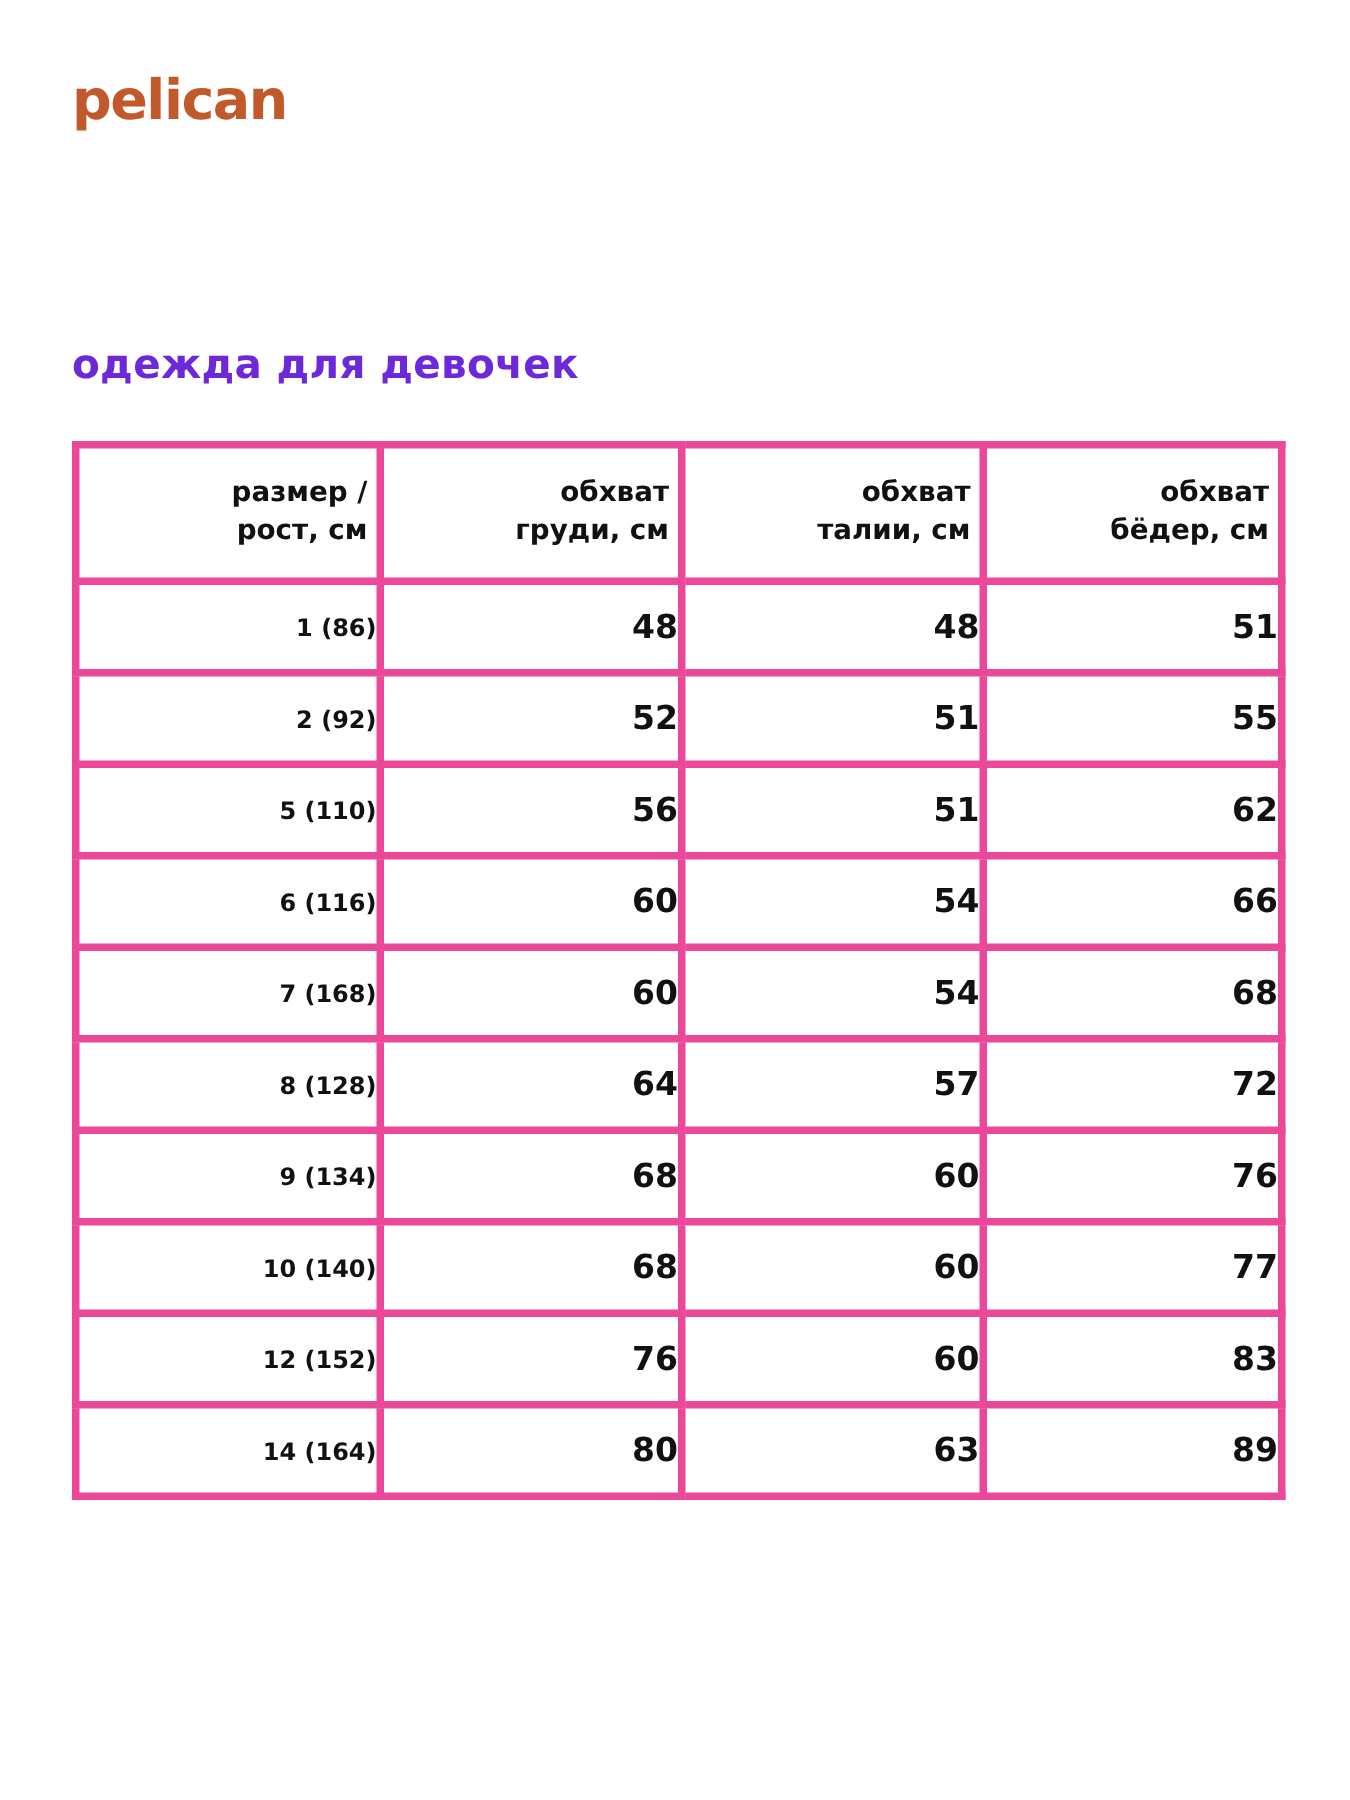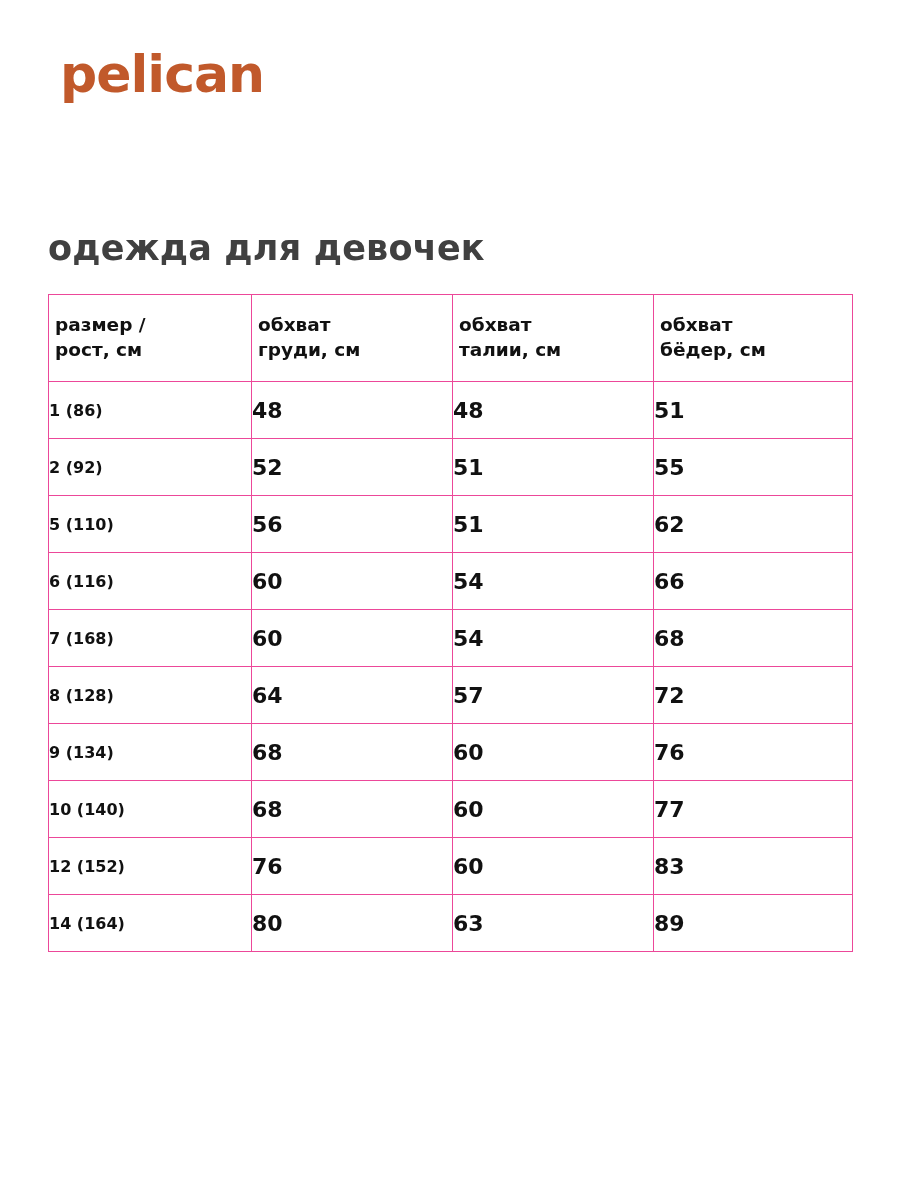--- a/index.html
+++ b/index.html
@@ -16,39 +16,39 @@
   }
   .page {
     position: relative;
     width: 900px;
     height: 1200px;
     box-sizing: border-box;
   }
   
   .logo {
     position: absolute;
-    left: 60px;
+    left: 48px;
     top: 48px;
     font-family: "DejaVu Sans", sans-serif;
     font-weight: bold;
-    font-size: 52px;
+    font-size: 37px;
     letter-spacing: -1px;
     color: #C1592B;
     line-height: 1;
     user-select: none;
   }
   
   .heading {
     position: absolute;
     left: 48px;
     top: 228px;
     font-family: "DejaVu Sans", sans-serif;
     font-weight: bold;
-    font-size: 35px;
-    color: #404040;
+    font-size: 27px;
+    color: #6d28d9;
     letter-spacing: 0.2px;
   }
   
   .table-wrap {
     position: absolute;
     left: 48px;
     top: 294px;
     width: 804px;
   }
   table.size-table {
@@ -56,22 +56,22 @@
     width: 804px;
     table-layout: fixed;
   }
   table.size-table col.c1 { width: 203px; }
   table.size-table col.c2 { width: 201px; }
   table.size-table col.c3 { width: 201px; }
   table.size-table col.c4 { width: 199px; }
 
   table.size-table th,
   table.size-table td {
-    border: 1px solid #ec4899;
-    text-align: left;
+    border: 5px solid #ec4899;
+    text-align: right;
     color: #111111;
     font-family: "DejaVu Sans", sans-serif;
     font-weight: bold;
     font-size: 19px;
     padding: 0;
   }
   table.size-table thead th {
     height: 78px;
     font-size: 18.5px;
     line-height: 1.35;

